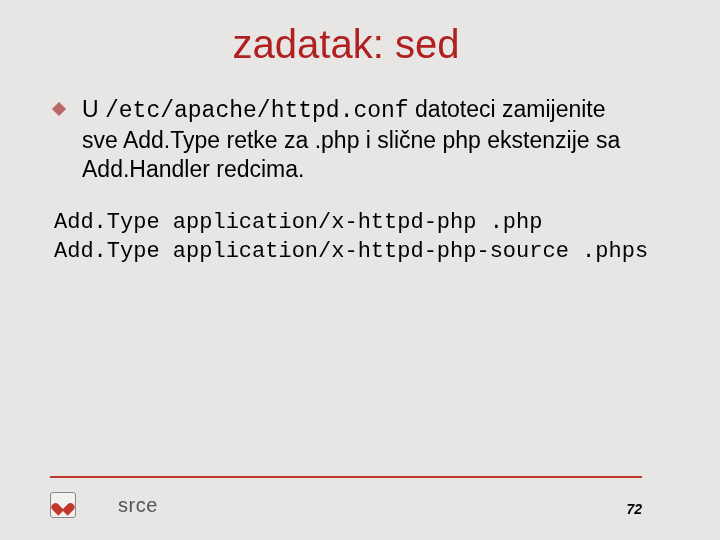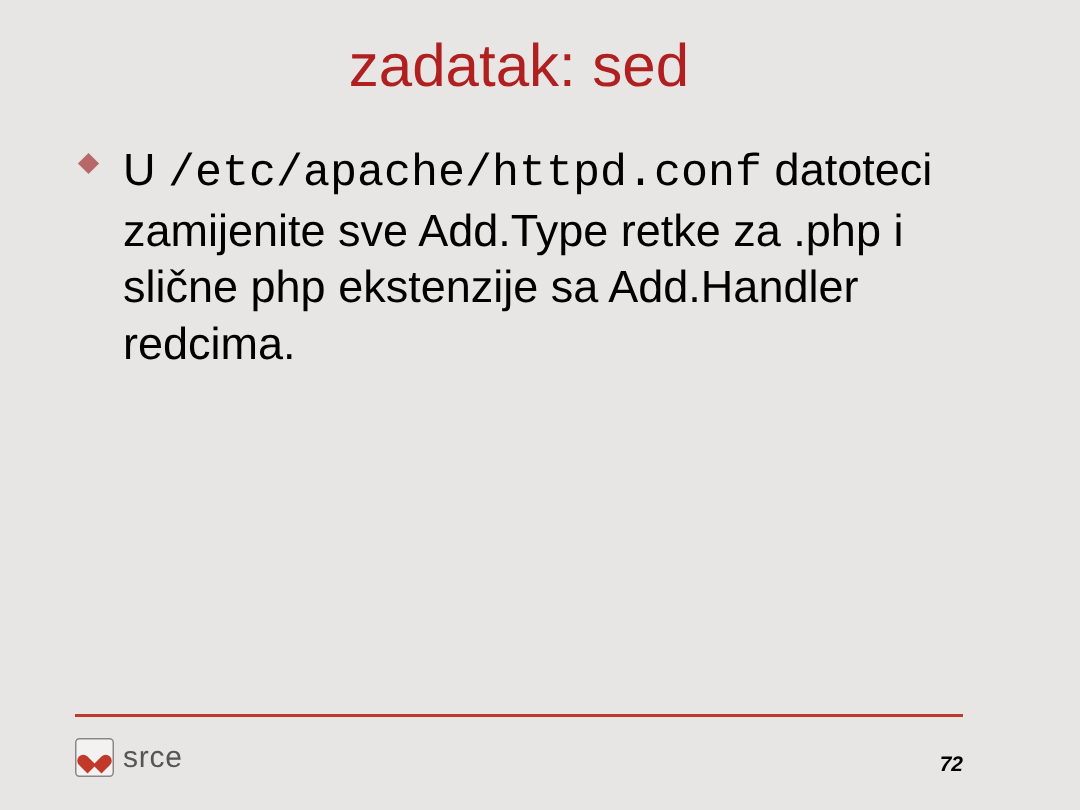--- a/index.html
+++ b/index.html
@@ -33,21 +33,21 @@
   .diamond {
     flex: 0 0 auto;
     width: 10px;
     height: 10px;
     background: #b86868;
     transform: rotate(45deg);
     margin-top: 9px;
     margin-right: 18px;
   }
   .bullet-text {
-    font-size: 30px;
+    font-size: 23px;
     line-height: 1.25;
     color: #000;
   }
   .mono {
     font-family: "Courier New", Courier, monospace;
   }
   .code-block {
     font-family: "Courier New", Courier, monospace;
     font-size: 22px;
     line-height: 1.3;
@@ -102,36 +102,39 @@
     background: #c0392b;
     border-radius: 8px 8px 0 0;
     top: 0;
   }
   .heart::before { left: 0; transform: rotate(-45deg); transform-origin: 100% 100%; }
   .heart::after  { left: 6px; transform: rotate(45deg);  transform-origin: 0 100%; }
   .logo-text {
     font-size: 20px;
     color: #555;
     letter-spacing: 0.5px;
+    margin-left: 36px;
   }
 </style>
 </head>
 <body>
 
 <div class="slide">
 
   <h1 class="title">zadatak: sed</h1>
 
   <div class="bullet-block">
     <div class="diamond"></div>
     <div class="bullet-text">
       <span>U </span><span class="mono">/etc/apache/httpd.conf</span><span> datoteci zamijenite sve Add.Type retke za .php i slične php ekstenzije sa Add.Handler redcima.</span>
     </div>
   </div>
 
+  <div class="code-block"><span>Add.Type application/x-httpd-php .php</span>
+<span>Add.Type application/x-httpd-php-source .phps</span></div>
 
 
   <div class="footer-line"></div>
 
   <div class="page-num">72</div>
 
   <div class="logo">
     <div class="logo-icon">
       <div class="heart"></div>
     </div>

